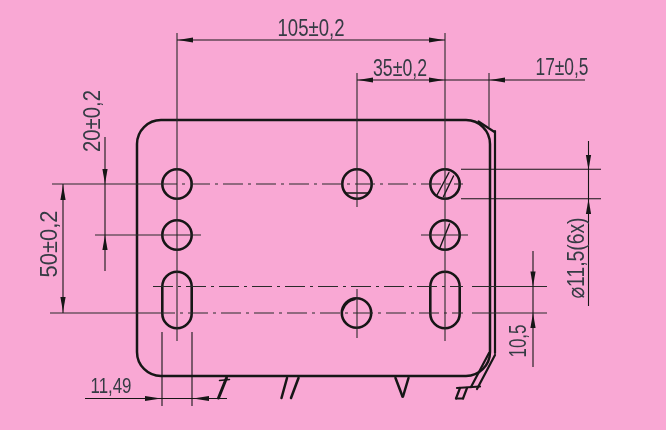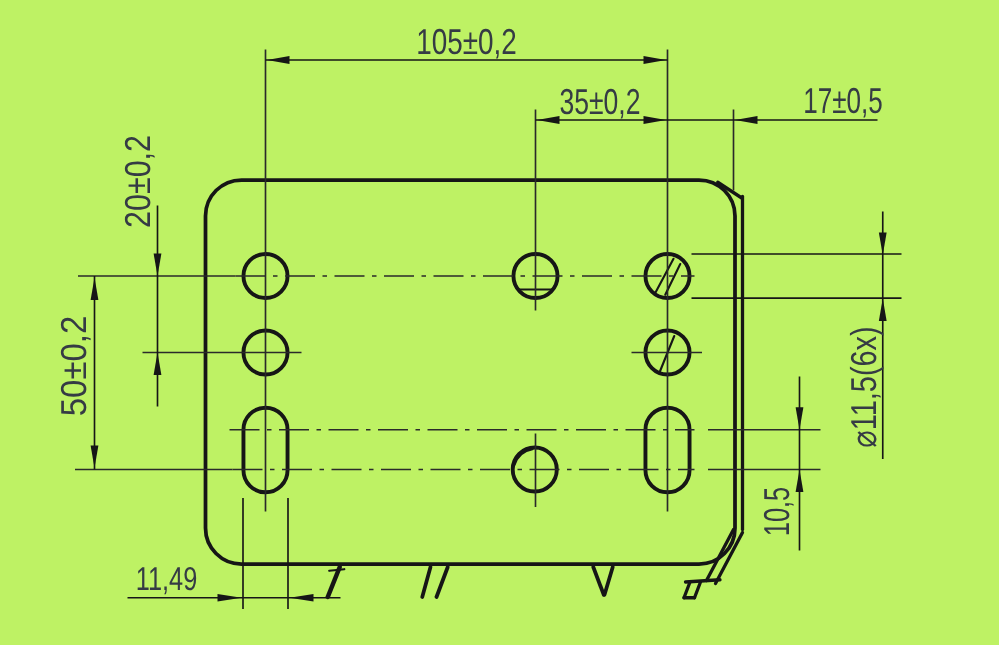--- a/index.html
+++ b/index.html
@@ -1,19 +1,19 @@
 <!DOCTYPE html>
 <html><head>
 <meta charset="utf-8">
 <style>
   html,body{margin:0;padding:0;background:#ffffff;}
   .stage{
     position:relative;
     width:666px;height:430px;
-    background:#bef264;
+    background:#f9a8d4;
     overflow:hidden;
     font-family:"Liberation Sans", sans-serif;
   }
   svg{display:block;}
   text.dim{
     font-family:"Liberation Sans", sans-serif;
     font-size:24px;
     fill:#353b44;
   }
   text.dim-sm{

